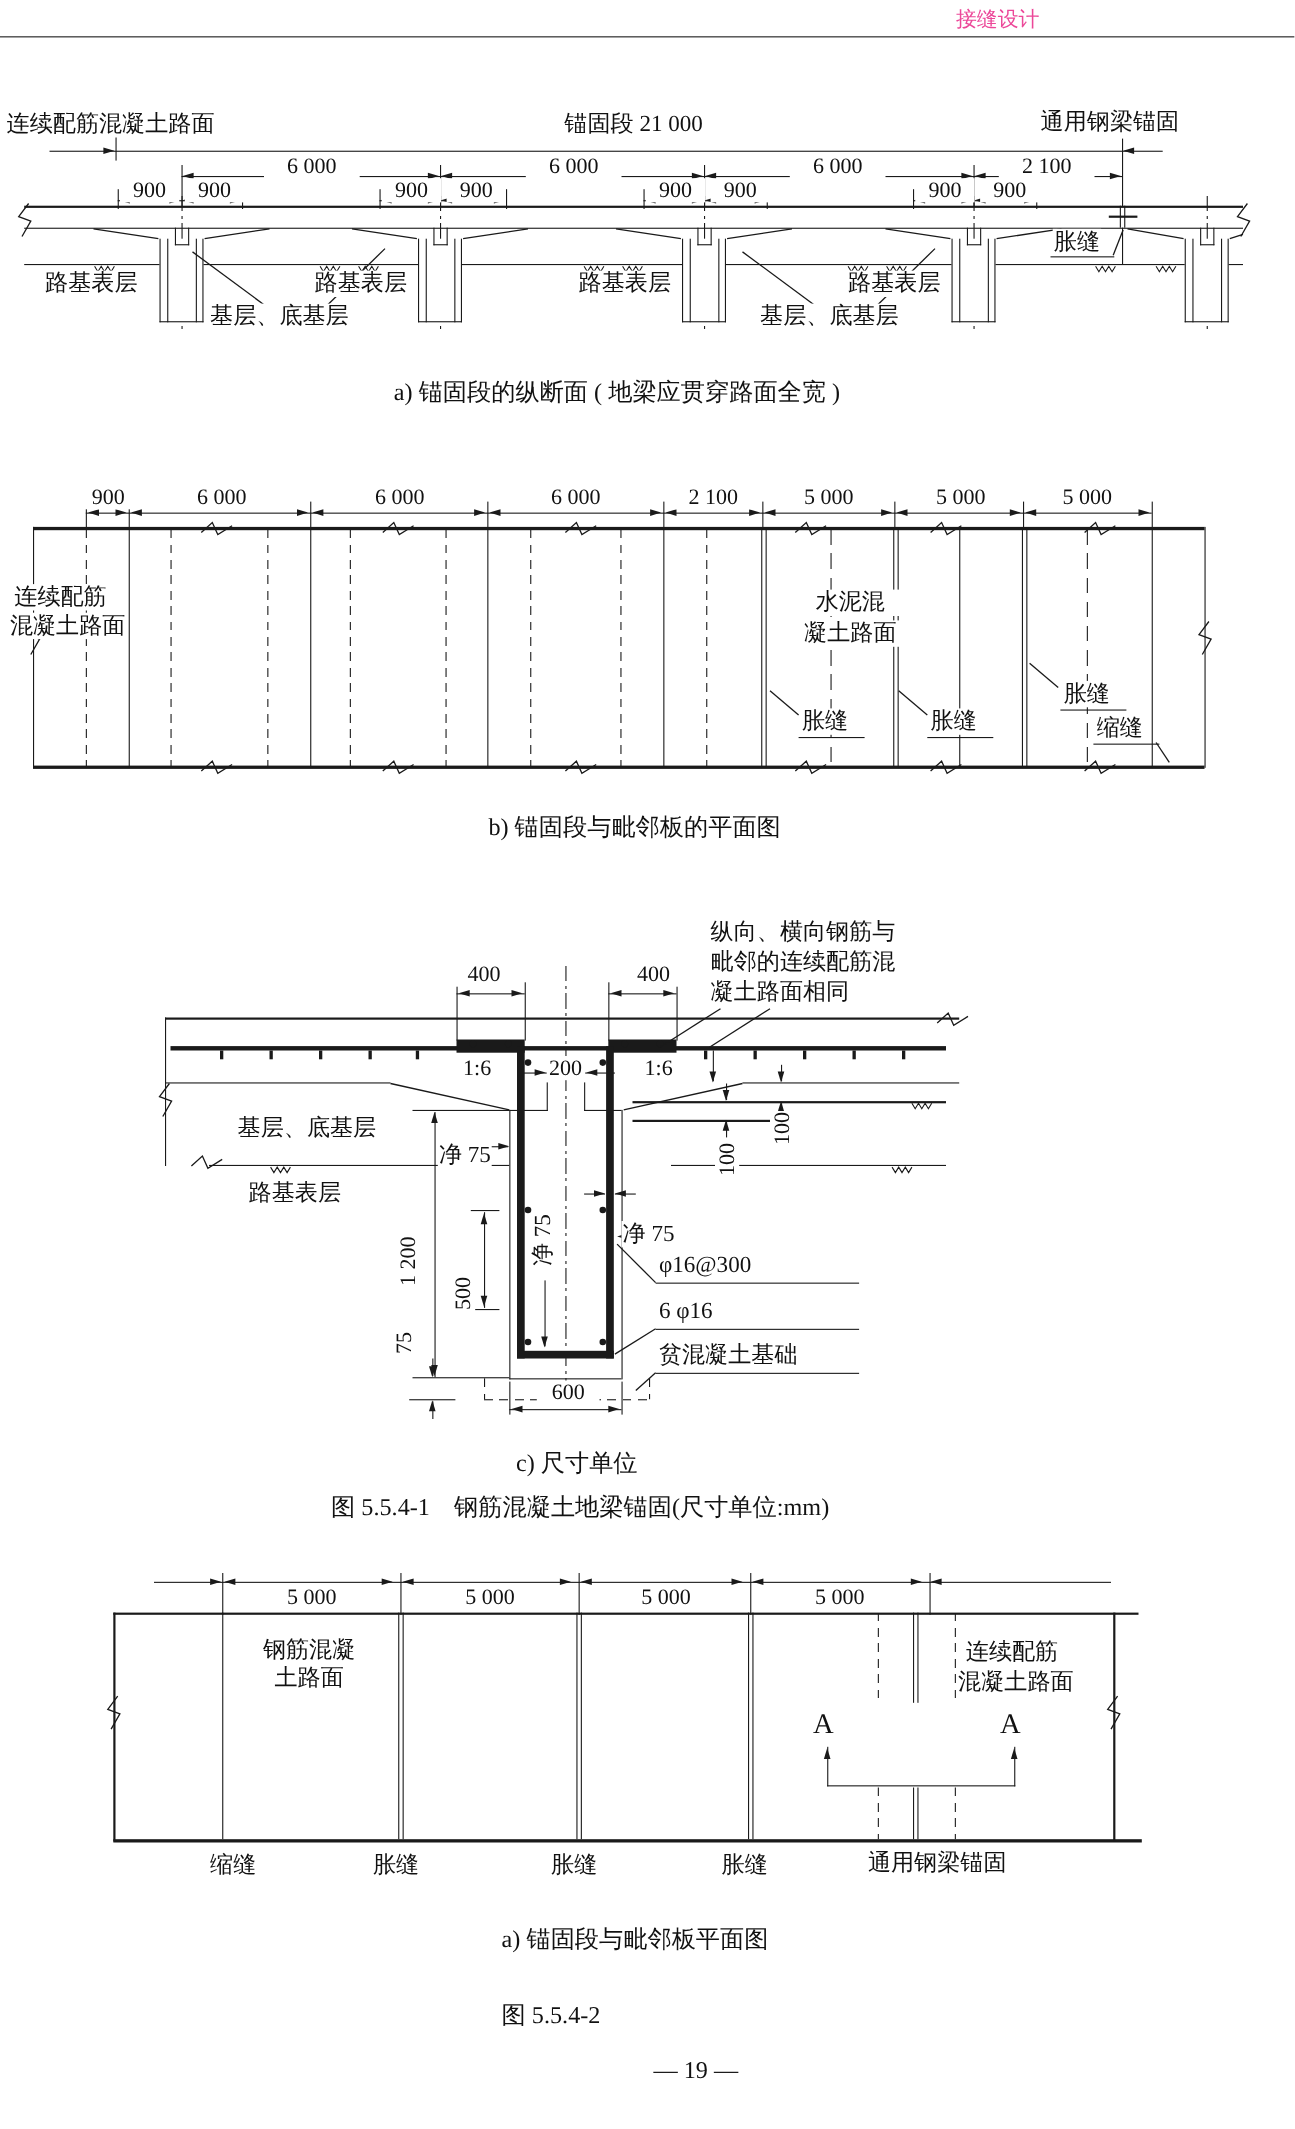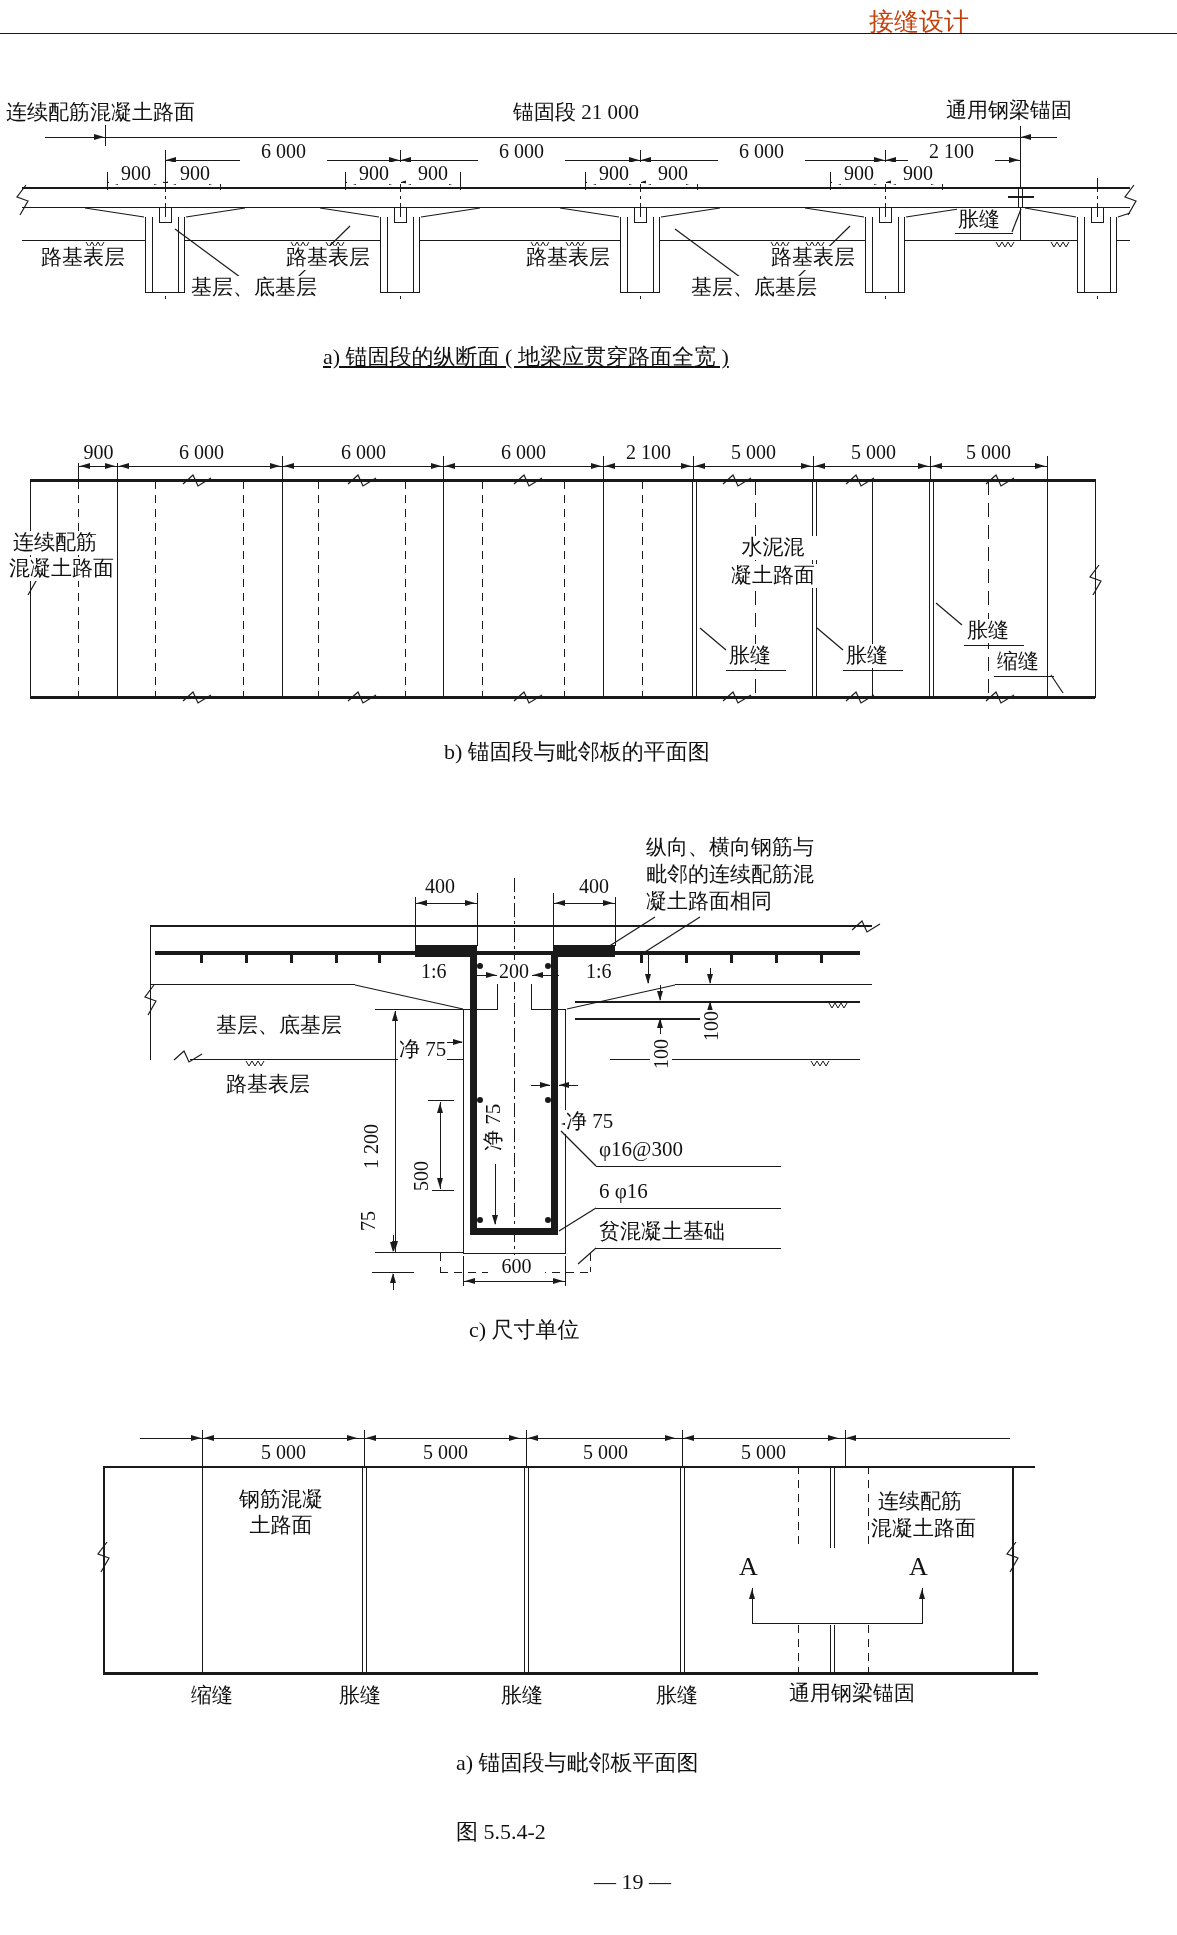--- a/index.html
+++ b/index.html
@@ -6,21 +6,21 @@
   #canvas{position:relative;width:1177px;height:1935px;background:#fff;overflow:hidden;
           font-family:"Liberation Serif",serif;color:#111}
   .ln{position:absolute;background:#1a1a1a}
   .vd{position:absolute;width:1px;background-image:repeating-linear-gradient(180deg,#1a1a1a 0 8px,transparent 8px 14px)}
   .vld{position:absolute;width:1px;background-image:repeating-linear-gradient(180deg,#1a1a1a 0 14px,transparent 14px 22px)}
   .vdd{position:absolute;width:1px;background-image:repeating-linear-gradient(180deg,#1a1a1a 0 14px,transparent 14px 18px,#1a1a1a 18px 21px,transparent 21px 25px)}
   .hd{position:absolute;height:1px;background-image:repeating-linear-gradient(90deg,#1a1a1a 0 8px,transparent 8px 14px)}
   .t{position:absolute;white-space:nowrap;font-size:21px;line-height:1.12;background:#fff;padding:0 1px}
   .dim{font-size:20px}
   .cap{font-size:22px}
-  .hdr{font-size:25px;color:#c2410c;background:transparent}
+  .hdr{font-size:19px;color:#ec4899;background:transparent}
   .big{font-size:26px}
   .rot{transform:rotate(-90deg);transform-origin:0 0}
   .ctr{text-align:center}
   .nobg{background:transparent}
   .ar{position:absolute;width:0;height:0;border-style:solid;border-color:transparent}
   .beam{position:absolute;background:#fff;border:1.6px solid #1a1a1a;border-top:none;box-sizing:border-box}
   svg{position:absolute;left:0;top:0}
 </style>
 </head>
 <body>
@@ -391,21 +391,21 @@
     <span class="t dim ctr" style="left: 646px; top: 162px; width: 52px;">900</span>
     <span class="t dim ctr" style="left: 832px; top: 162px; width: 52px;">900</span>
     <span class="t dim ctr" style="left: 891px; top: 162px; width: 52px;">900</span>
     <span class="t" style="left: 957px; top: 208px;">胀缝</span>
     <span class="t" style="left: 40px; top: 246px;">路基表层</span>
     <span class="t" style="left: 285px; top: 246px;">路基表层</span>
     <span class="t" style="left: 525px; top: 246px;">路基表层</span>
     <span class="t" style="left: 770px; top: 246px;">路基表层</span>
     <span class="t" style="left: 190px; top: 276px;">基层、底基层</span>
     <span class="t" style="left: 690px; top: 276px;">基层、底基层</span>
-    <span class="t cap" style="left: 322px; top: 345px; text-decoration: underline;">a) 锚固段的纵断面 ( 地梁应贯穿路面全宽 )</span>
+    <span class="t cap" style="left: 357px; top: 345px;">a) 锚固段的纵断面 ( 地梁应贯穿路面全宽 )</span>
     <span class="t dim ctr" style="left: 70px; top: 441px; width: 55px;">900</span>
     <span class="t dim ctr" style="left: 158px; top: 441px; width: 85px;">6 000</span>
     <span class="t dim ctr" style="left: 320px; top: 441px; width: 85px;">6 000</span>
     <span class="t dim ctr" style="left: 480px; top: 441px; width: 85px;">6 000</span>
     <span class="t dim ctr" style="left: 605px; top: 441px; width: 85px;">2 100</span>
     <span class="t dim ctr" style="left: 710px; top: 441px; width: 85px;">5 000</span>
     <span class="t dim ctr" style="left: 830px; top: 441px; width: 85px;">5 000</span>
     <span class="t dim ctr" style="left: 945px; top: 441px; width: 85px;">5 000</span>
     <span class="t" style="left: 12px; top: 531px;">连续配筋</span>
     <span class="t" style="left: 8px; top: 557px;">混凝土路面</span>
@@ -426,20 +426,21 @@
     <span class="t dim" style="left: 585px; top: 960px;">1:6</span>
     <span class="t" style="left: 215px; top: 1014px;">基层、底基层</span>
     <span class="t" style="left: 398px; top: 1038px;">净 75</span>
     <span class="t" style="left: 225px; top: 1073px;">路基表层</span>
     <span class="t" style="left: 565px; top: 1110px;">净 75</span>
     <span class="t" style="left: 598px; top: 1138px;">φ16@300</span>
     <span class="t" style="left: 598px; top: 1180px; text-align: right;">6 φ16</span>
     <span class="t" style="left: 598px; top: 1220px;">贫混凝土基础</span>
     <span class="t dim ctr" style="left: 488px; top: 1255px; width: 55px;">600</span>
     <span class="t cap" style="left: 468px; top: 1318px;">c) 尺寸单位</span>
+    <span class="t cap" style="left: 300px; top: 1358px;">图 5.5.4-1　钢筋混凝土地梁锚固(尺寸单位:mm)</span>
     <span class="t dim rot" style="left: 360px; top: 1170px;">1 200</span>
     <span class="t dim rot" style="left: 410px; top: 1192px;">500</span>
     <span class="t dim rot" style="left: 357px; top: 1232px;">75</span>
     <span class="t rot" style="left: 482px; top: 1152px;">净 75</span>
     <span class="t dim rot" style="left: 650px; top: 1070px;">100</span>
     <span class="t dim rot" style="left: 700px; top: 1042px;">100</span>
     <span class="t dim ctr nobg" style="left: 230px; top: 1441px; width: 105px;">5 000</span>
     <span class="t dim ctr nobg" style="left: 392px; top: 1441px; width: 105px;">5 000</span>
     <span class="t dim ctr nobg" style="left: 552px; top: 1441px; width: 105px;">5 000</span>
     <span class="t dim ctr nobg" style="left: 710px; top: 1441px; width: 105px;">5 000</span>

